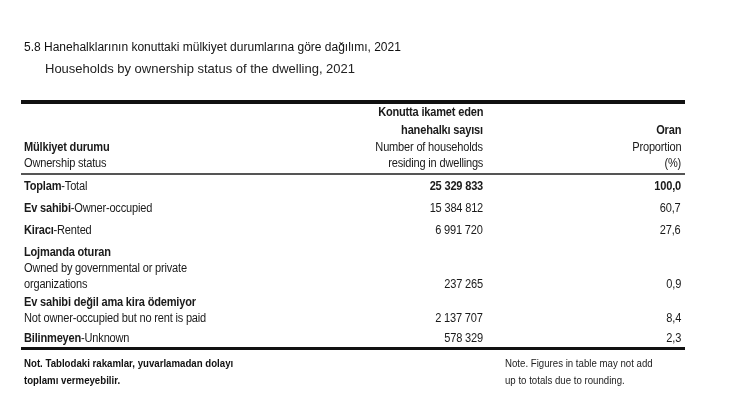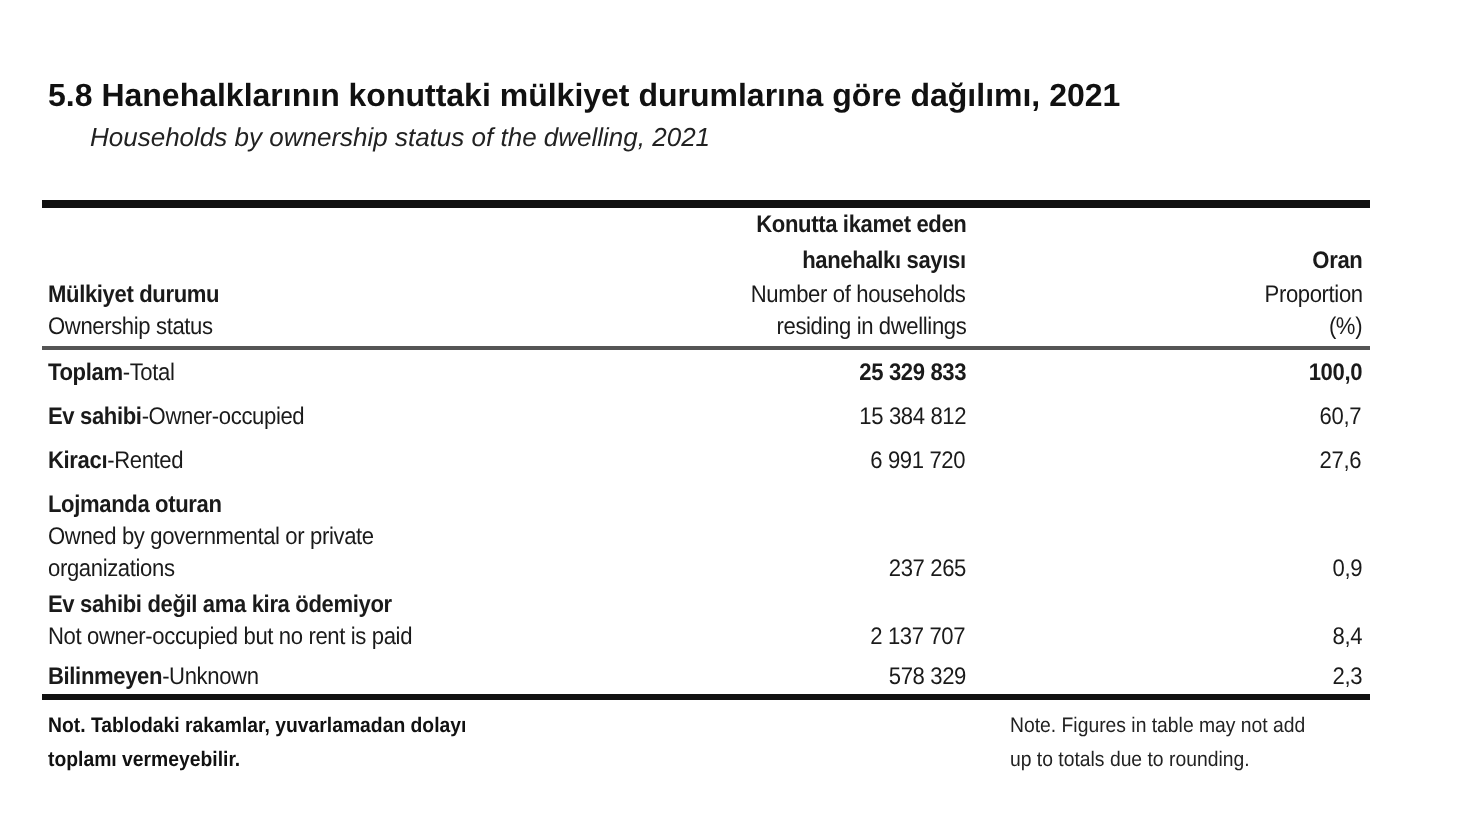--- a/index.html
+++ b/index.html
@@ -12,33 +12,32 @@
       height: 420px;
       position: relative;
       overflow: hidden;
       font-family: "Liberation Sans", "DejaVu Sans", sans-serif;
       color: #1a1a1a;
     }
     .title {
       position: absolute;
       left: 24px;
       top: 40px;
-      font-size: 16px;
-      font-weight: bold;
+      font-size: 12px;
+      font-weight: normal;
       color: #111;
       white-space: nowrap;
     }
     .subtitle {
       position: absolute;
       left: 45px;
       top: 61px;
       font-size: 13px;
       color: #222;
       white-space: nowrap;
-      font-style: italic;
     }
     .rule-thick {
       position: absolute;
       left: 21px;
       width: 664px;
       height: 4px;
       background: #111;
     }
     .rule-thin {
       position: absolute;

